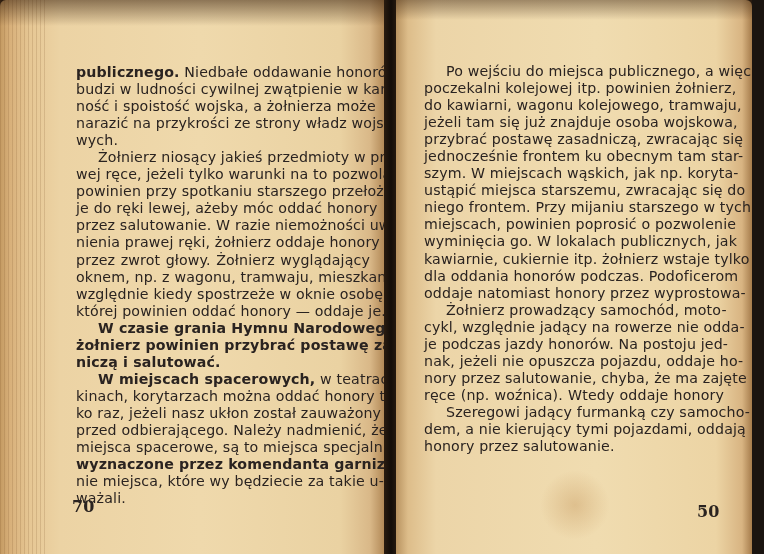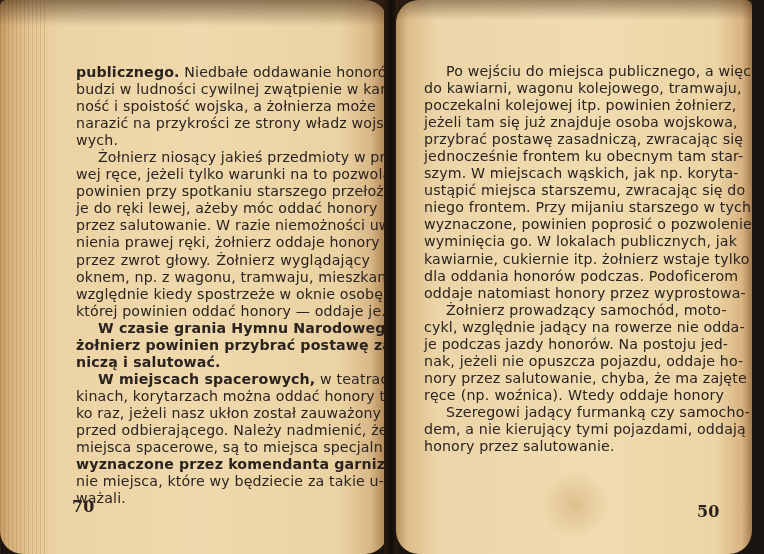--- a/index.html
+++ b/index.html
@@ -6,21 +6,20 @@
   body {
     width:764px; height:554px; overflow:hidden;
     background:#1a1410;
     position:relative;
     font-family:"DejaVu Sans", sans-serif;
   }
   .book { position:absolute; left:0; top:0; width:764px; height:554px; }
   .page {
     position:absolute; top:0; height:554px; box-sizing:border-box;
     color:#2a2320;
-    border-radius:23px;
   }
   .page-left {
     left:0; width:388px;
     background:
       linear-gradient(to right, #c49a62 0px, #d8b07a 10px, #e6c794 30px, #ecd3a4 60px, #efd9ac 200px, #ead2a2 340px, #d9b888 370px, #b38a58 384px, #3a2a1a 388px);
     border-top-left-radius:6px;
   }
   .page-left::before {
     content:""; position:absolute; left:0; top:0; bottom:0; width:48px;
     background:repeating-linear-gradient(to right, rgba(120,80,40,.18) 0 1px, rgba(0,0,0,0) 1px 4px);
@@ -99,29 +98,29 @@
         <span class="line"><span class="b">wyznaczone przez komendanta garnizonu,</span><span> a</span></span>
         <span class="line"><span>nie miejsca, które wy będziecie za takie u-</span></span>
         <span class="line last"><span>ważali.</span></span>
       </div>
     <div class="pagenum pn-left">70</div>
   </div>
   <div class="spine"></div>
   <div class="page page-right">
     <div class="text right-text" style="left:28px;">
         <span class="line indent"><span>Po wejściu do miejsca publicznego, a więc</span></span>
+        <span class="line"><span>poczekalni kolejowej itp.  powinien  żołnierz,</span></span>
         <span class="line"><span>do kawiarni, wagonu kolejowego, tramwaju,</span></span>
-        <span class="line"><span>poczekalni kolejowej itp.  powinien  żołnierz,</span></span>
         <span class="line"><span>jeżeli tam się już znajduje osoba wojskowa,</span></span>
         <span class="line"><span>przybrać postawę zasadniczą, zwracając się</span></span>
         <span class="line"><span>jednocześnie frontem ku obecnym tam star-</span></span>
         <span class="line"><span>szym. W miejscach wąskich, jak np. koryta-</span></span>
         <span class="line"><span>ustąpić miejsca starszemu, zwracając się do</span></span>
         <span class="line"><span>niego frontem. Przy mijaniu starszego w tych</span></span>
-        <span class="line"><span>wyznaczone, powinien poprosić  o  pozwolenie</span></span>
+        <span class="line"><span>miejscach, powinien poprosić  o  pozwolenie</span></span>
         <span class="line"><span>wyminięcia go. W lokalach publicznych, jak</span></span>
         <span class="line"><span>kawiarnie, cukiernie itp. żołnierz wstaje tylko</span></span>
         <span class="line"><span>dla oddania honorów podczas. Podoficerom</span></span>
         <span class="line"><span>oddaje natomiast honory przez wyprostowa-</span></span>
         <span class="line indent"><span>Żołnierz  prowadzący  samochód,  moto-</span></span>
         <span class="line"><span>cykl, względnie jadący na rowerze nie odda-</span></span>
         <span class="line"><span>je podczas jazdy honorów. Na postoju jed-</span></span>
         <span class="line"><span>nak, jeżeli nie opuszcza pojazdu, oddaje ho-</span></span>
         <span class="line"><span>nory przez salutowanie, chyba, że ma zajęte</span></span>
         <span class="line"><span>ręce (np. woźnica).  Wtedy oddaje honory</span></span>

